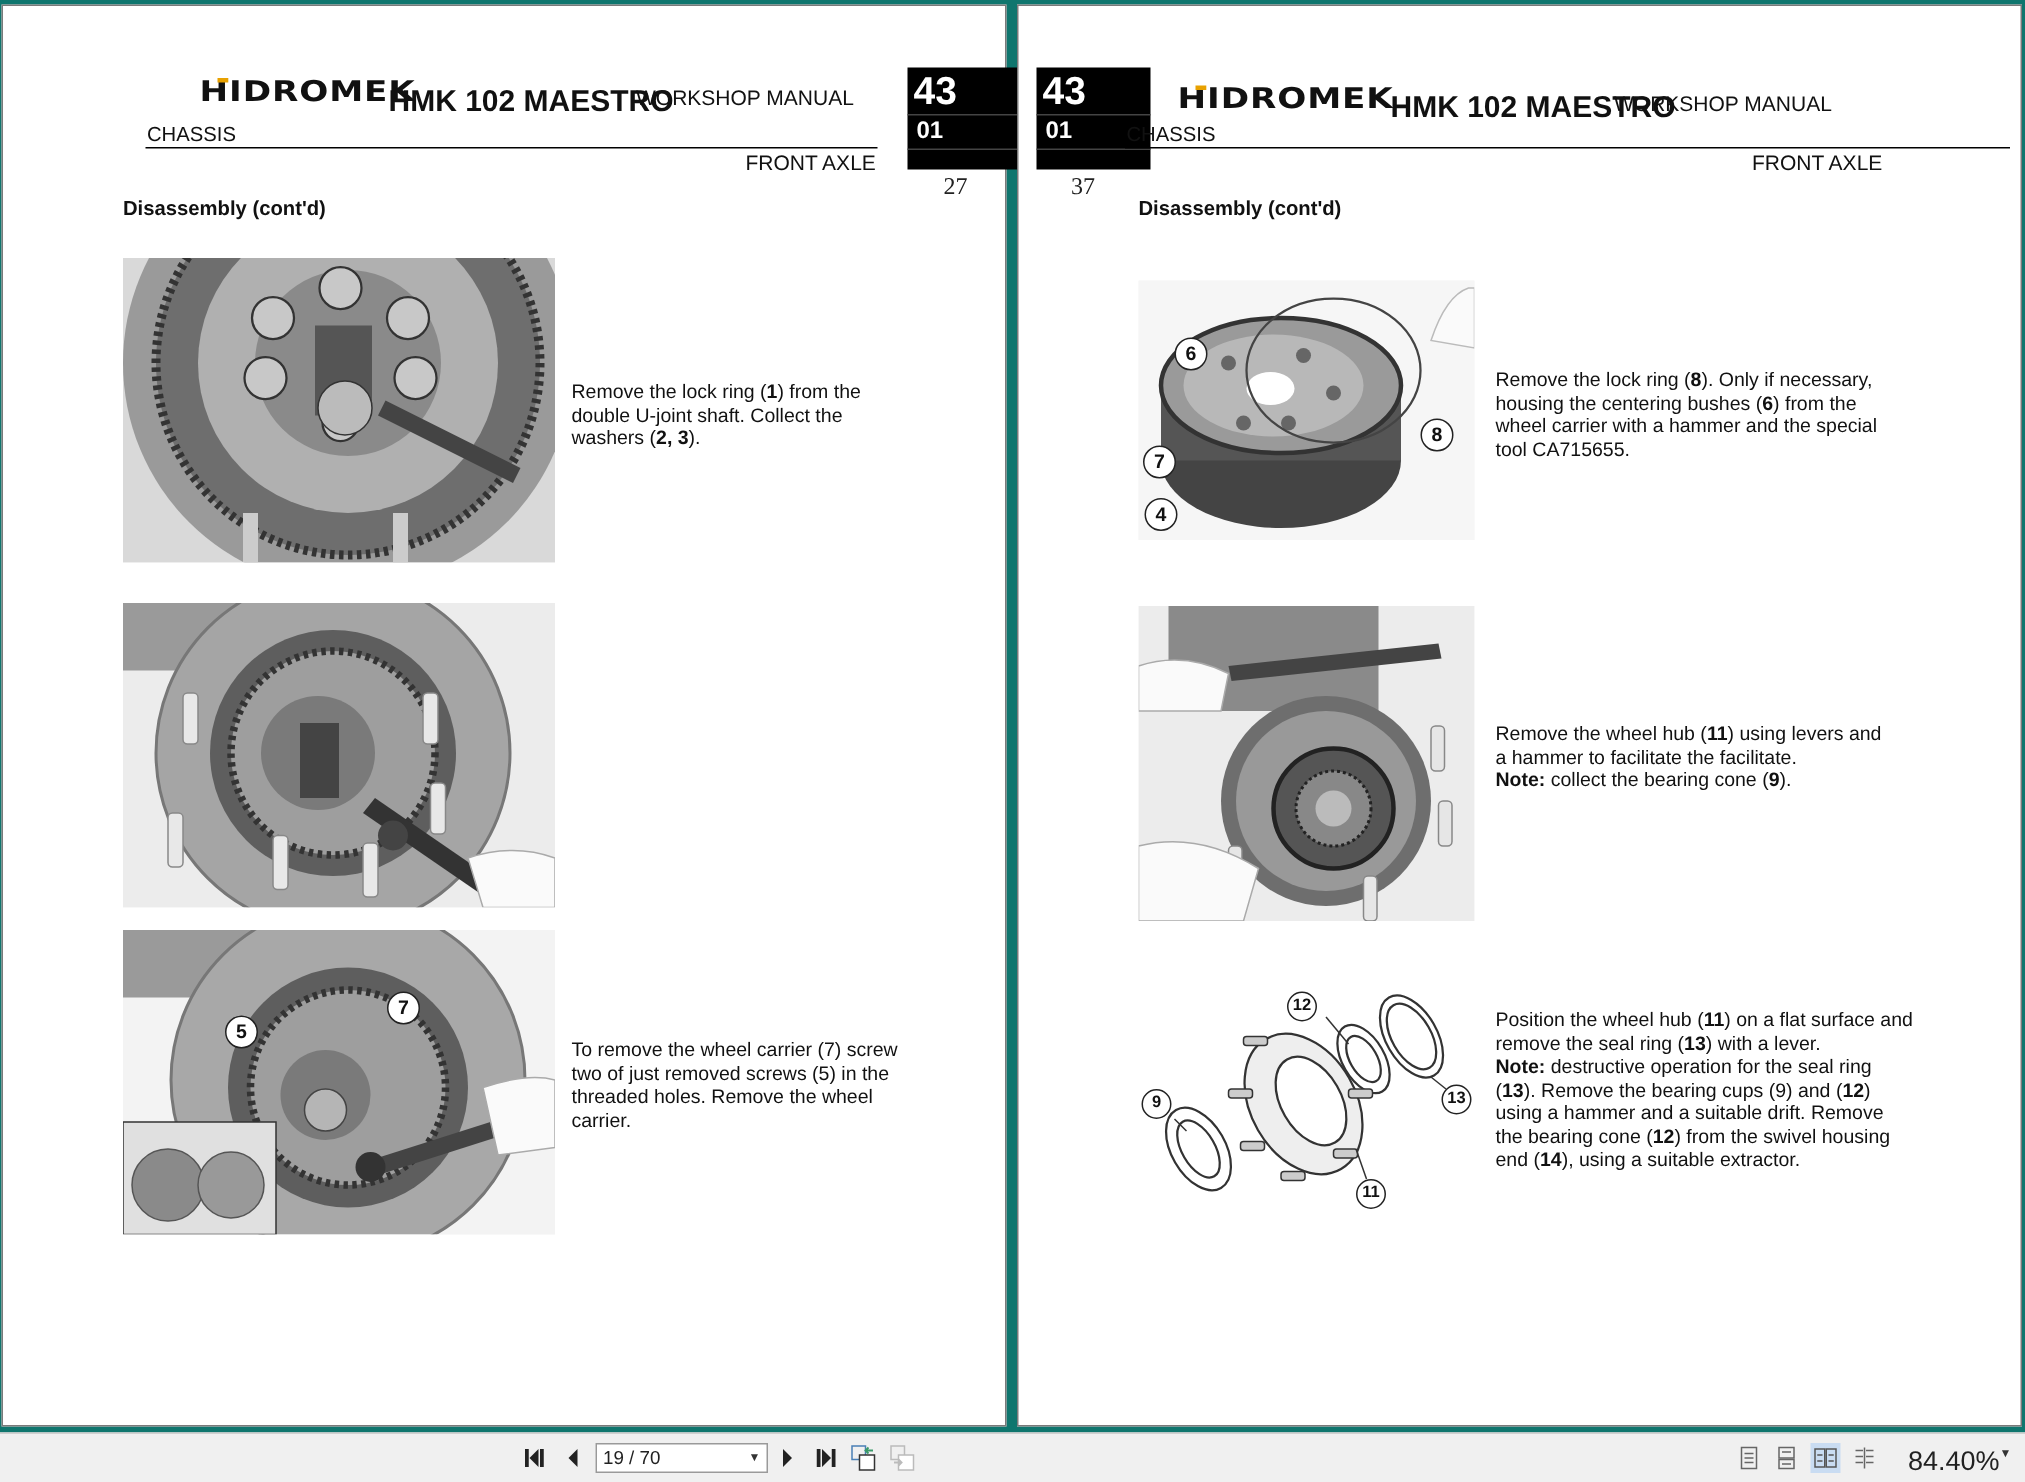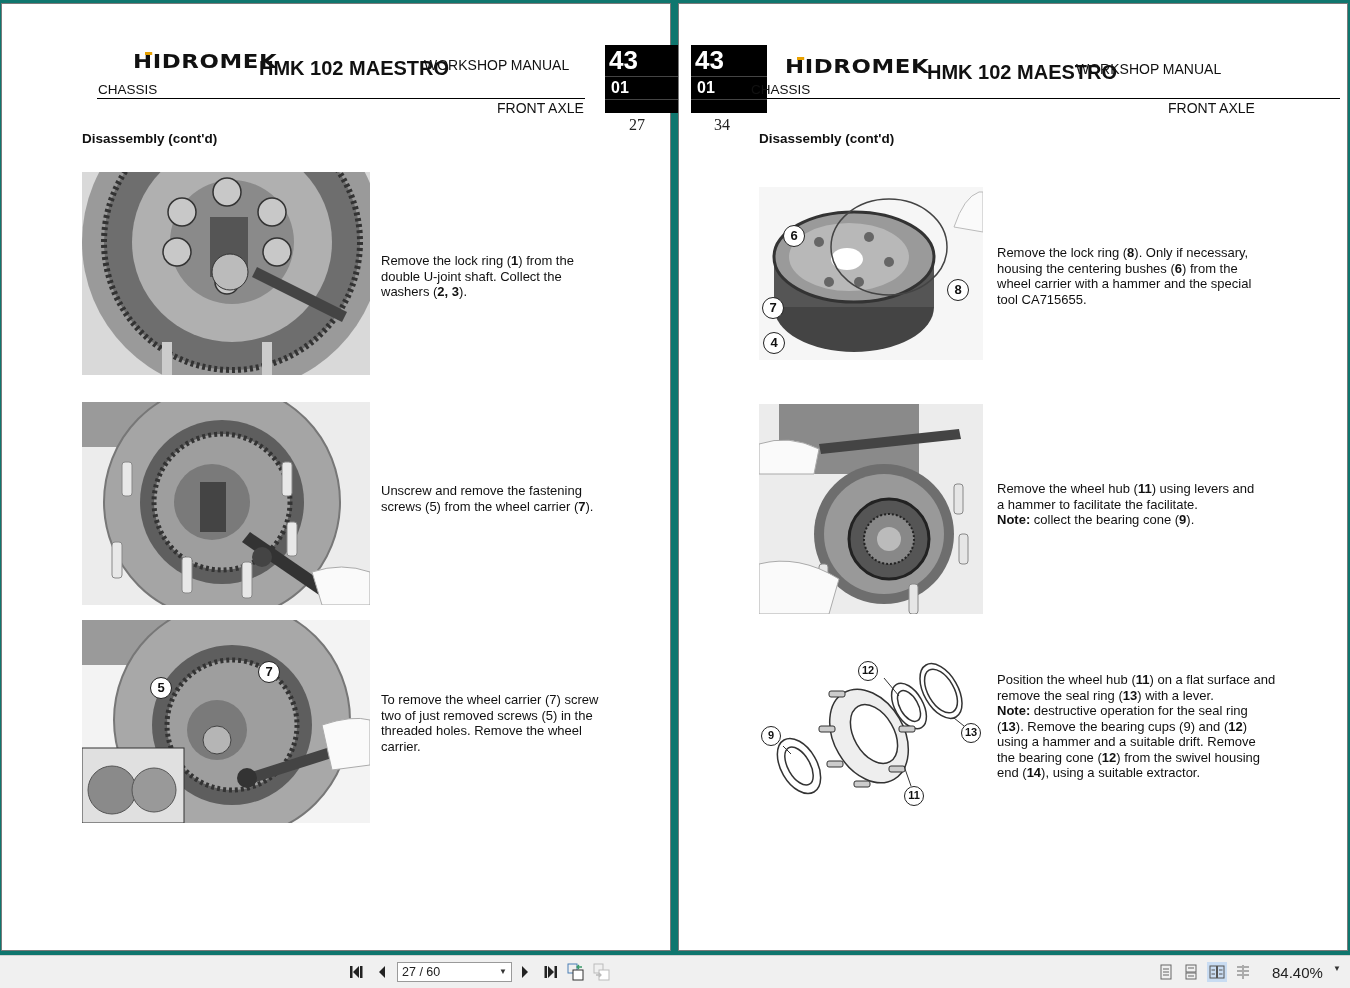--- a/index.html
+++ b/index.html
@@ -28,21 +28,21 @@
 
   .fig { position: absolute; background: #f2f2f2; overflow: hidden; }
   .fig svg { width: 100%; height: 100%; display: block; }
   .callout { position: absolute; width: 22px; height: 22px; border: 1.5px solid #222; border-radius: 50%; background: #fff; font-weight: bold; font-size: 13px; color: #111; text-align: center; line-height: 19px; }
   .callout.small { width: 20px; height: 20px; font-size: 11px; line-height: 17px; }
 
   .toolbar { position: absolute; left: 0; top: 955px; width: 1350px; height: 33px; background: #f0f0f0; border-top: 1px solid #d0d0d0; }
   .tb-btn { position: absolute; top: 6px; height: 20px; width: 20px; display: flex; align-items: center; justify-content: center; cursor: pointer; }
   .page-select { position: absolute; left: 397px; top: 6px; width: 115px; height: 20px; background: #fff; border: 1px solid #9a9a9a; font-size: 12.5px; color: #222; padding-left: 4px; line-height: 18px; }
   .page-select .arrow { position: absolute; right: 4px; top: 0; font-size: 8px; color: #333; }
-  .zoom-val { position: absolute; left: 1272px; top: 8px; font-size: 15px; color: #222; }
+  .zoom-val { position: absolute; left: 1272px; top: 8px; font-size: 18px; color: #222; }
   .zoom-drop { position: absolute; left: 1333px; top: 8px; font-size: 8px; color: #333; }
   .view-btn.active { background: #c9dcf2; }
 </style>
 </head>
 <body>
 
 <div class="viewer">
 
   <div class="page" id="page-left">
     <div class="logo" style="left:131px; top:46px;"><span class="accent"></span><span>HIDROMEK</span></div>
@@ -101,23 +101,20 @@
           <rect x="205" y="120" width="10" height="34" rx="3"></rect>
             <rect x="100" y="155" width="10" height="36" rx="3"></rect>
           <rect x="160" y="160" width="10" height="36" rx="3"></rect>
             <rect x="40" y="60" width="10" height="34" rx="3"></rect>
         </g>
         <path d="M160 140 L240 195 L248 185 L168 130 Z" fill="#333"></path>
         <circle cx="180" cy="155" r="10" fill="#444"></circle>
         <path d="M230 170 Q260 160 288 170 L288 203 L240 203 Z" fill="#fafafa" stroke="#aaa"></path>
       </svg>
     </div>
-    <div class="step-text" style="left:379px; top:479px; width:220px;">
-      <span>Unscrew and remove the fastening screws (5) from the wheel carrier (</span><b>7</b><span>).</span>
-    </div>
 
     <div class="fig" style="left:80px; top:616px; width:288px; height:203px;">
       <svg viewBox="0 0 288 203">
         <rect width="288" height="203" fill="#f3f3f3"></rect>
         <rect x="0" y="0" width="165" height="45" fill="#9a9a9a"></rect>
         <circle cx="150" cy="100" r="118" fill="#a8a8a8" stroke="#777" stroke-width="2"></circle>
         <circle cx="150" cy="105" r="80" fill="#5e5e5e"></circle>
         <circle cx="150" cy="105" r="65" fill="#9e9e9e" stroke="#333" stroke-width="5" stroke-dasharray="3 3"></circle>
         <circle cx="135" cy="110" r="30" fill="#7a7a7a"></circle>
         <circle cx="135" cy="120" r="14" fill="#b5b5b5" stroke="#444"></circle>
@@ -136,21 +133,21 @@
     </div>
   </div>
 
   <div class="page" id="page-right">
     <div class="tab-block" style="left:12px; top:41px;">
       <span class="num">43</span>
       <span class="ln1"></span>
       <span class="sub">01</span>
       <span class="ln2"></span>
     </div>
-    <div class="page-num" style="left:35px; top:112px;">34</div>
+    <div class="page-num" style="left:35px; top:112px;">37</div>
     <div class="logo" style="left:106px; top:51px;"><span class="accent"></span><span>HIDROMEK</span></div>
     <div class="title-model" style="left:248px; top:57px;">HMK 102 MAESTRO</div>
     <div class="title-manual" style="left:397px; top:57px;">WORKSHOP MANUAL</div>
     <div class="chassis" style="left:72px; top:78px;">CHASSIS</div>
     <div class="hrule" style="left:71px; top:94px; width:590px;"></div>
     <div class="front-axle" style="left:489px; top:96px;">FRONT AXLE</div>
     <div class="section-title" style="left:80px; top:127px;">Disassembly (cont'd)</div>
 
     <div class="fig" style="left:80px; top:183px; width:224px; height:173px; background:#f6f6f6;">
       <svg viewBox="0 0 224 173">
@@ -247,21 +244,21 @@
         <path d="M10 1 L4 7 L10 13 Z" fill="#222"></path>
         <rect x="11" y="1" width="2.5" height="12" fill="#222"></rect>
       </svg>
   </div>
   <div class="tb-btn" style="left:372px;">
     <svg width="12" height="14" viewBox="0 0 12 14">
         <path d="M9 1 L3 7 L9 13 Z" fill="#222"></path>
       </svg>
   </div>
   <div class="page-select">
-    <span>27 / 60</span>
+    <span>19 / 70</span>
     <span class="arrow">▼</span>
   </div>
   <div class="tb-btn" style="left:515px;">
     <svg width="12" height="14" viewBox="0 0 12 14">
         <path d="M3 1 L9 7 L3 13 Z" fill="#222"></path>
       </svg>
   </div>
   <div class="tb-btn" style="left:540px;">
     <svg width="16" height="14" viewBox="0 0 16 14">
         <rect x="2.5" y="1" width="2.5" height="12" fill="#222"></rect>

